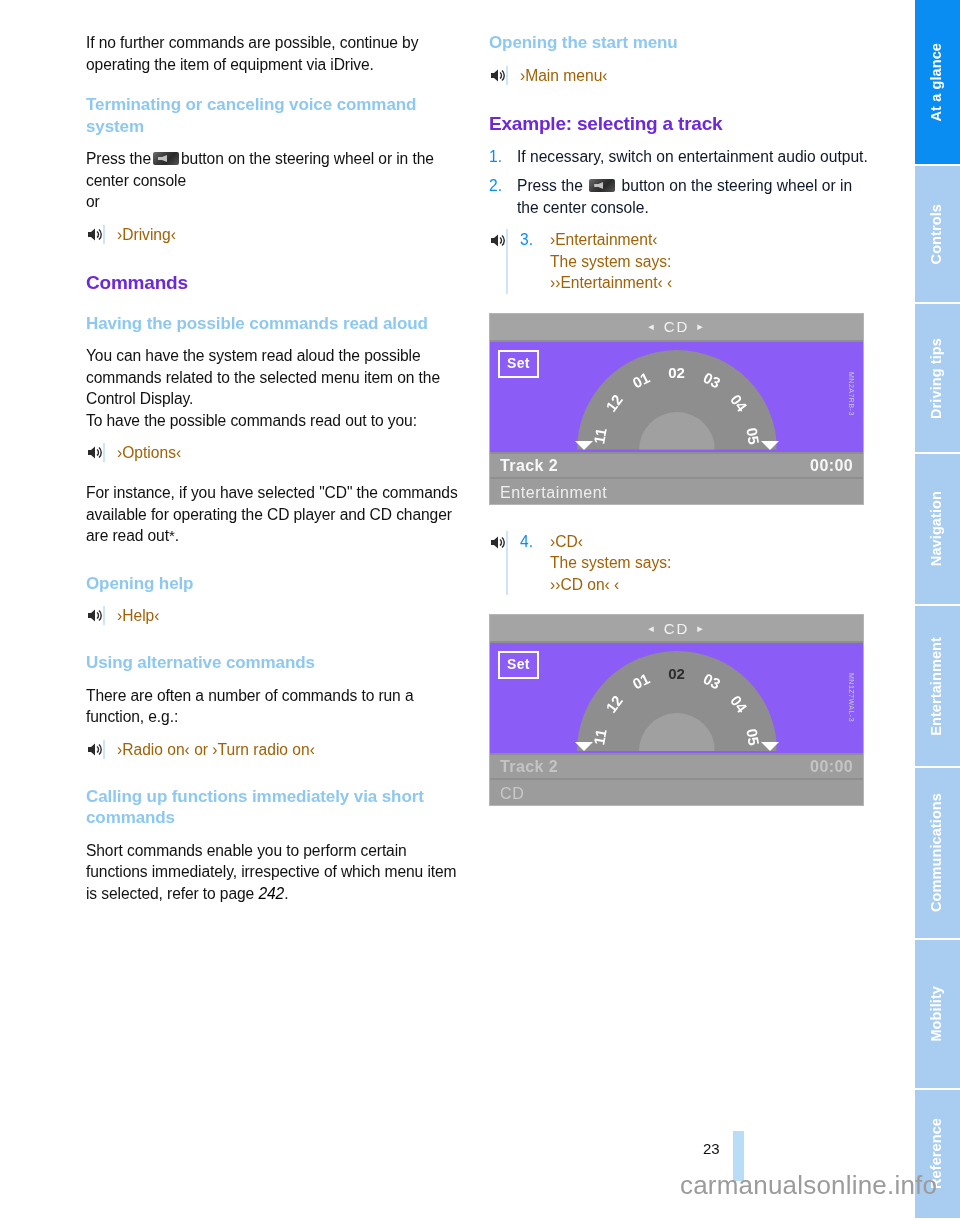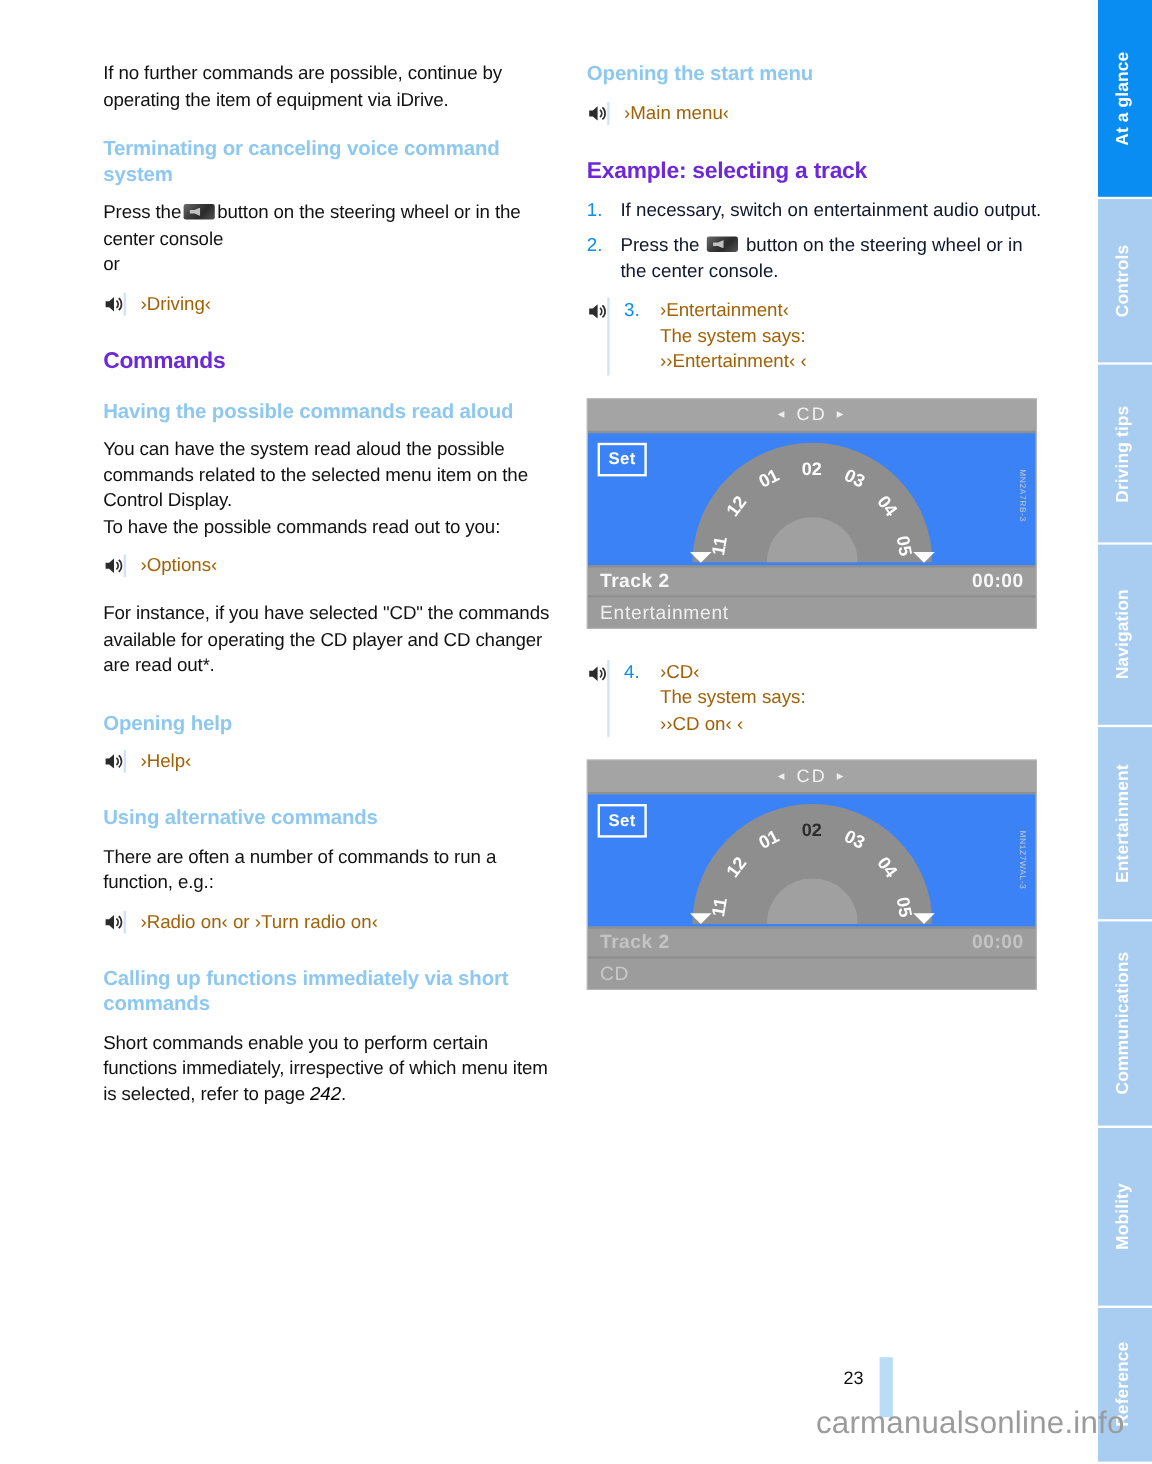--- a/index.html
+++ b/index.html
@@ -59,21 +59,21 @@
 
   
   #content {
     position: absolute;
     left: 0; top: 0;
     width: 915px;
     height: 1220px;
   }
   .col {
     position: absolute;
-    top: 51px;
+    top: 32px;
     width: 380px;
     font-size: 15.6px;
     line-height: 21px;
     color: #000;
   }
   #col-left  { left: 86px;  }
   #col-right { left: 489px; }
 
   p.body {
     margin: 0 0 0 0;
@@ -216,21 +216,21 @@
     align-items: center;
     justify-content: center;
     color: #f2f2f2;
     font-size: 15px;
     letter-spacing: 2px;
   }
   .idrive .topbar .arr { font-size: 11px; opacity: .95; margin: 0 8px; }
   .idrive .stage {
     position: relative;
     height: 110px;
-    background: #3b82f6;
+    background: #8b5cf6;
   }
   .idrive .setbtn {
     position: absolute;
     left: 8px; top: 8px;
     padding: 1px 7px 2px 7px;
     border: 2px solid #ffffff;
     color: #ffffff;
     font-size: 14px;
     font-weight: bold;
     letter-spacing: .3px;

